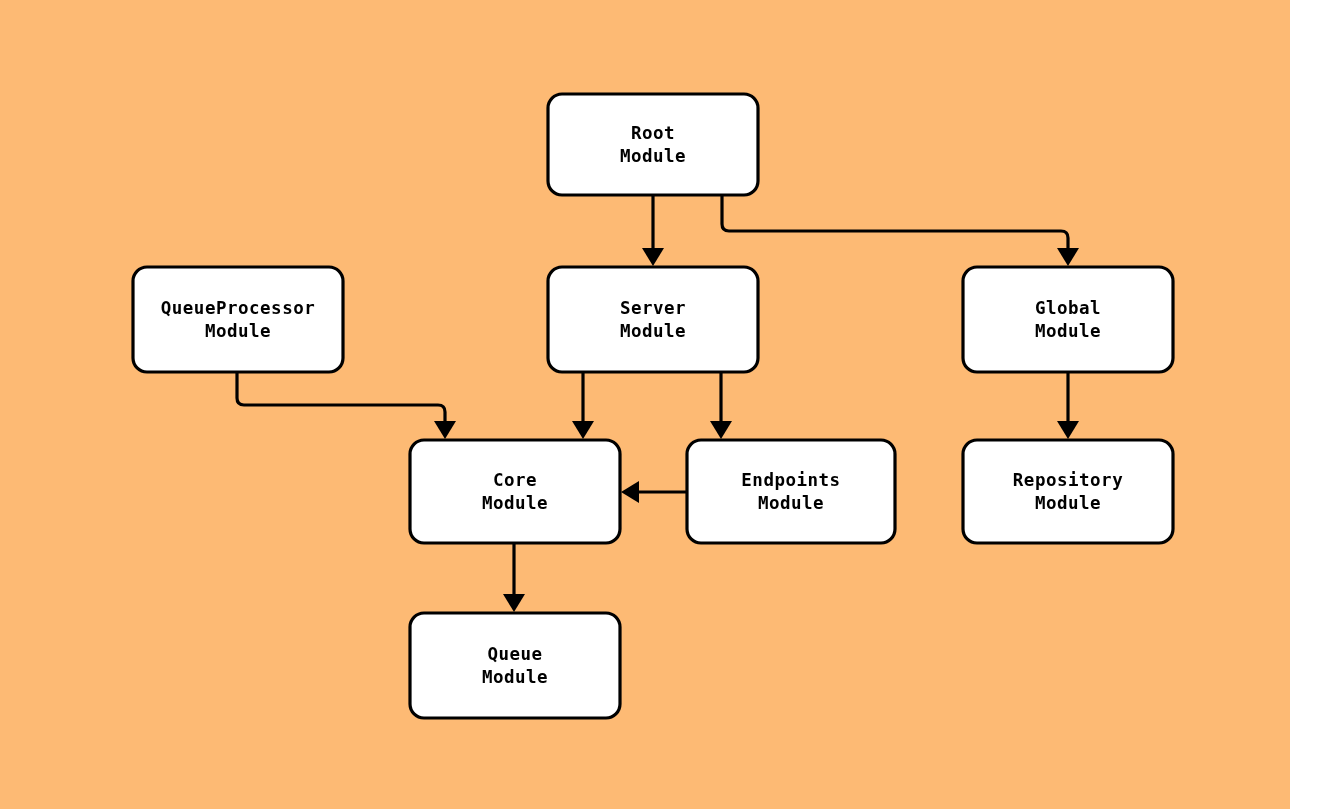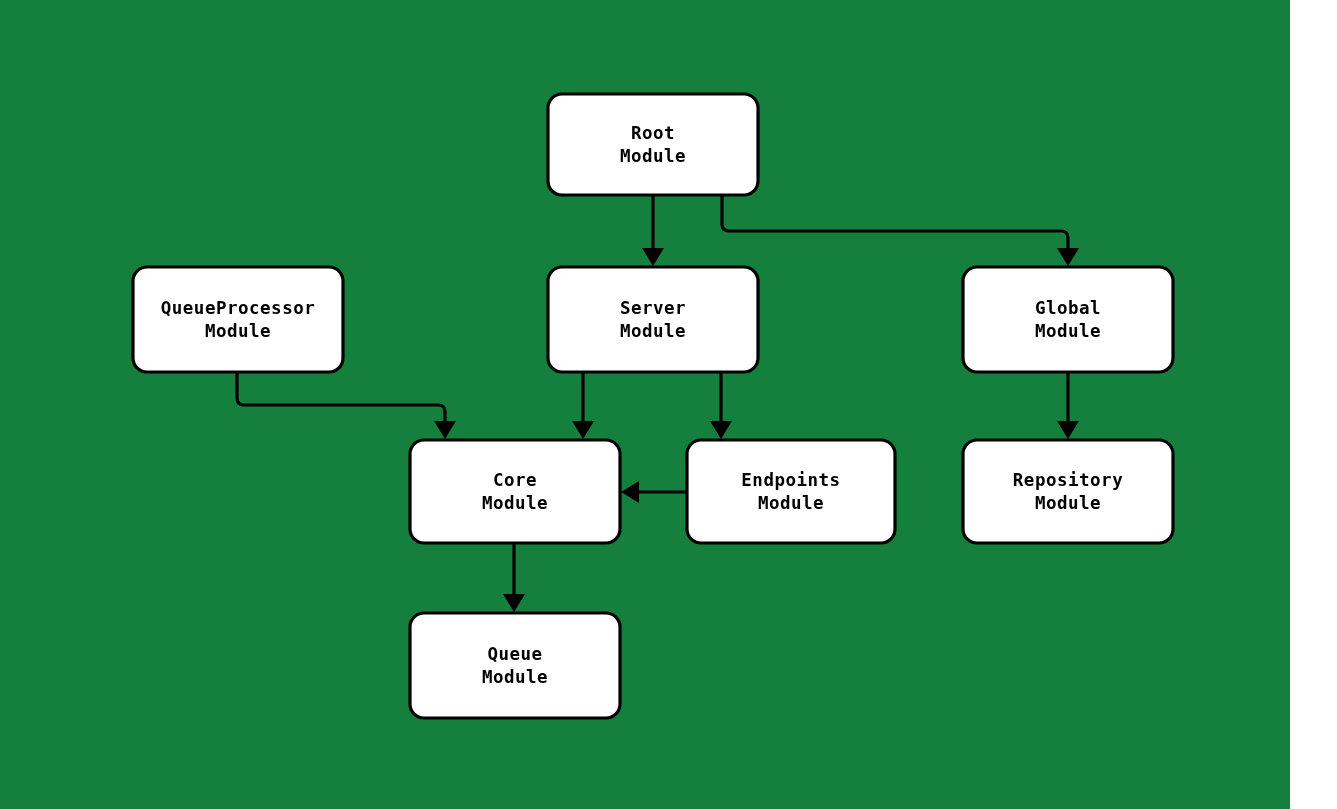--- a/index.html
+++ b/index.html
@@ -11,21 +11,21 @@
   body {
     width: 1337px;
     height: 809px;
     font-family: "DejaVu Sans Mono", "Liberation Mono", monospace;
     overflow: hidden;
   }
   #diagram-canvas {
     position: relative;
     width: 1290px;
     height: 809px;
-    background: #15803d;
+    background: #fdba74;
   }
   svg.diagram-svg {
     position: absolute;
     top: 0;
     left: 0;
     width: 1337px;
     height: 809px;
   }
   .node-rect {
     fill: #ffffff;

